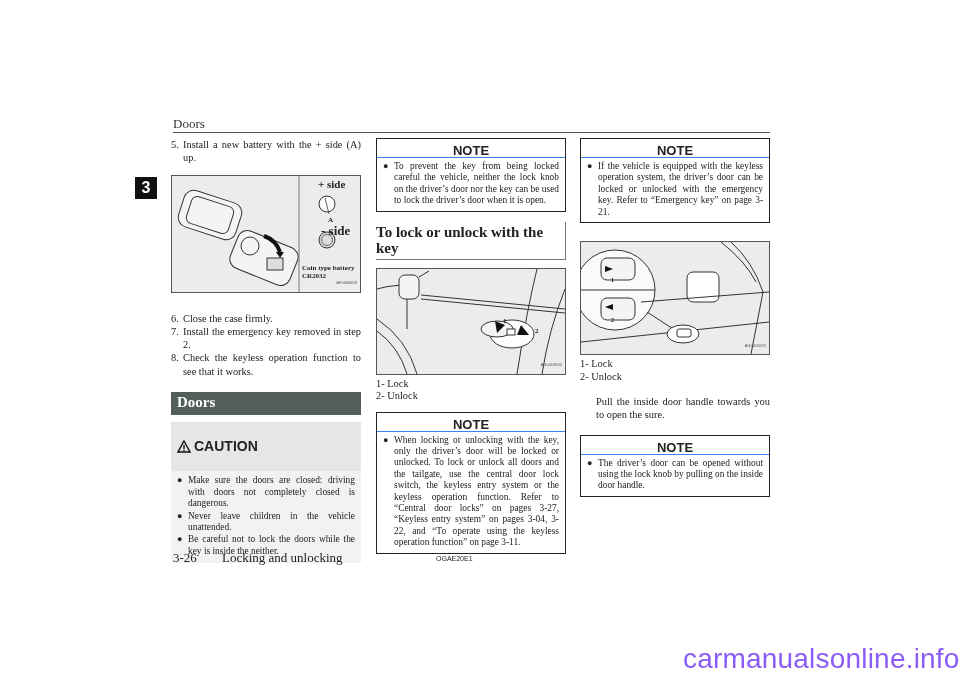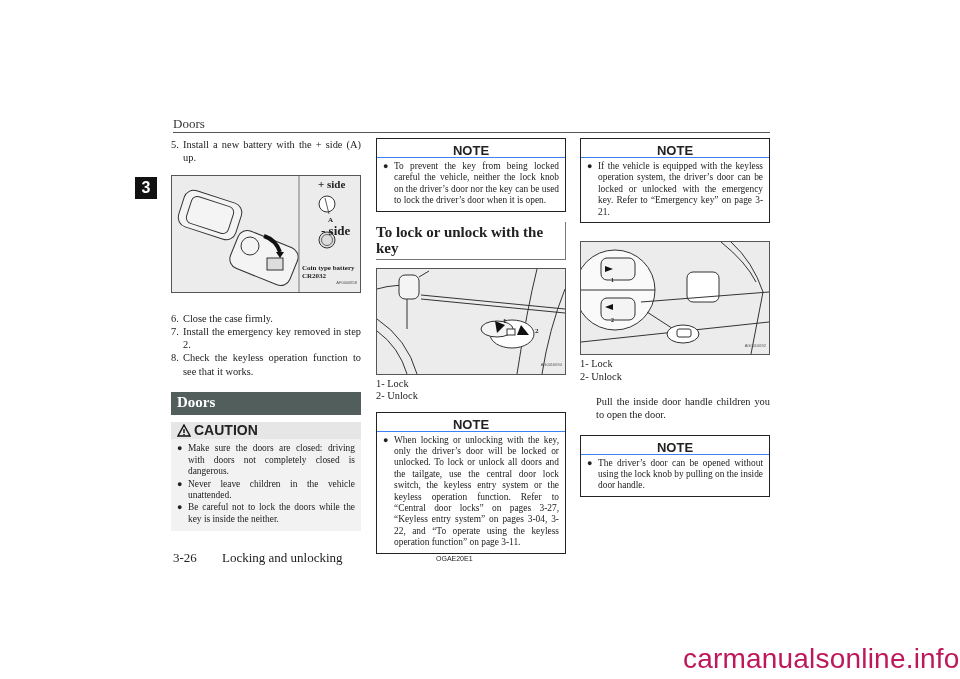--- a/index.html
+++ b/index.html
@@ -18,36 +18,36 @@
   .step { display:flex; text-align:justify; margin:0; }
   .step .num { width:12px; flex:0 0 12px; }
   .step .txt { flex:1; }
   .figure { position:relative; border:1px solid #555; background:#ececec; overflow:hidden; }
   .fig-code { position:absolute; right:3px; bottom:2px; font-family:"Liberation Sans", sans-serif;
               font-size:4px; color:#555; }
   .section-bar { background:#525e5c; color:#fff; font-weight:bold; font-size:15px;
                  padding:4px 6px; height:15px; }
   .caution-box { background:#f2f2f2; padding:4px 6px 5px 6px; }
   .caution-head { font-family:"Liberation Sans", sans-serif; font-weight:bold; font-size:14px;
-                  background:#e6e6e6; margin:-4px -6px 4px -6px; padding:2px 6px; display:flex; align-items:center; gap:3px; }
+                  background:#e6e6e6; margin:-4px -6px 4px -6px; padding:18px 6px; display:flex; align-items:center; gap:3px; }
   .note-box { border:1px solid #222; }
   .note-head { font-family:"Liberation Sans", sans-serif; font-weight:bold; font-size:13px;
                border-bottom:1px solid #3b82f6; padding:1px 4px; display:flex; align-items:center; gap:4px; height:16px;flex-direction:column; }
   .note-body { padding:3px 6px 3px 6px; }
   .bullet { display:flex; text-align:justify; font-size:9.4px; line-height:11.4px; margin-bottom:1px; }
   .bullet .dot { flex:0 0 11px; font-size:9px; }
   .bullet .btxt { flex:1; }
   .subhead { font-weight:bold; font-size:15px; line-height:16px; border-right:1px solid #777;
              border-bottom:1px solid #777; padding:2px 4px 3px 0; }
   .legend { font-size:10.4px; line-height:12.5px; margin-left:0; }
   .para { text-align:justify; margin-left:16px; }
   .footer-page { left:173px; top:550px; font-size:13px; }
   .footer-title { left:222px; top:550px; font-size:13px; }
   .footer-code { left:436px; top:555px; font-family:"Liberation Sans", sans-serif; font-size:7px; }
-  .watermark { left:683px; top:643px; font-family:"Liberation Sans", sans-serif; font-size:28px; color:#be185d; letter-spacing:0.2px; }
+  .watermark { left:683px; top:643px; font-family:"Liberation Sans", sans-serif; font-size:28px; color:#8b5cf6; letter-spacing:0.2px; }
 </style>
 </head>
 <body>
 
 <div class="abs running-head">Doors</div>
 <div class="abs head-rule"></div>
 <div class="abs chapter-tab">3</div>
 
 <div class="col col1">
   <div class="step">
@@ -224,21 +224,21 @@
     <span class="abs" style="left:30px;top:32px;font-size:6px;font-weight:bold;">1</span>
     <span class="abs" style="left:30px;top:72px;font-size:6px;font-weight:bold;">2</span>
     <span class="fig-code">AG0010692</span>
   </div>
   <div style="height:3px;"></div>
   <div class="legend">
     <div>1- Lock</div>
     <div>2- Unlock</div>
   </div>
   <div style="height:12px;"></div>
-  <div class="para">Pull the inside door handle children you to open the door.</div>
+  <div class="para">Pull the inside door handle towards you to open the sure.</div>
   <div style="height:13px;"></div>
   <div class="note-box">
     <div class="note-head">
       <svg width="16" height="12">
           <path d="M1 2 Q5 0 8 3 Q11 0 15 2 L15 11 Q11 9 8 11 Q5 9 1 11 Z" fill="#111"></path>
           <line x1="8" y1="3" x2="8" y2="11" stroke="#fff" stroke-width="0.8"></line>
         </svg>
       <span>NOTE</span>
     </div>
     <div class="note-body">

